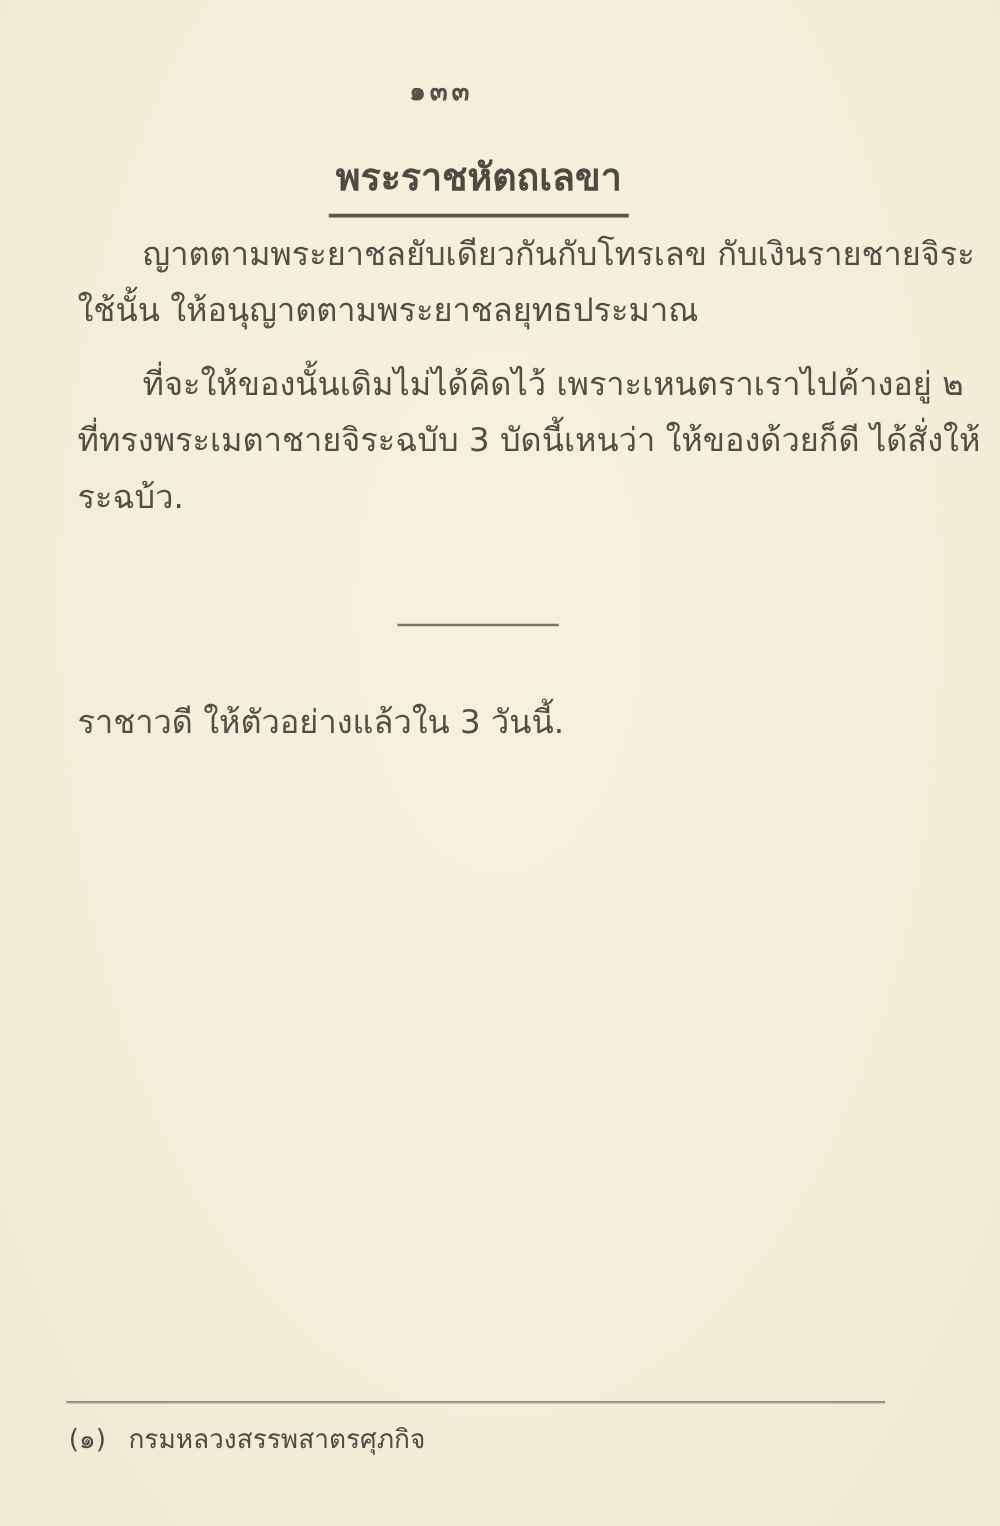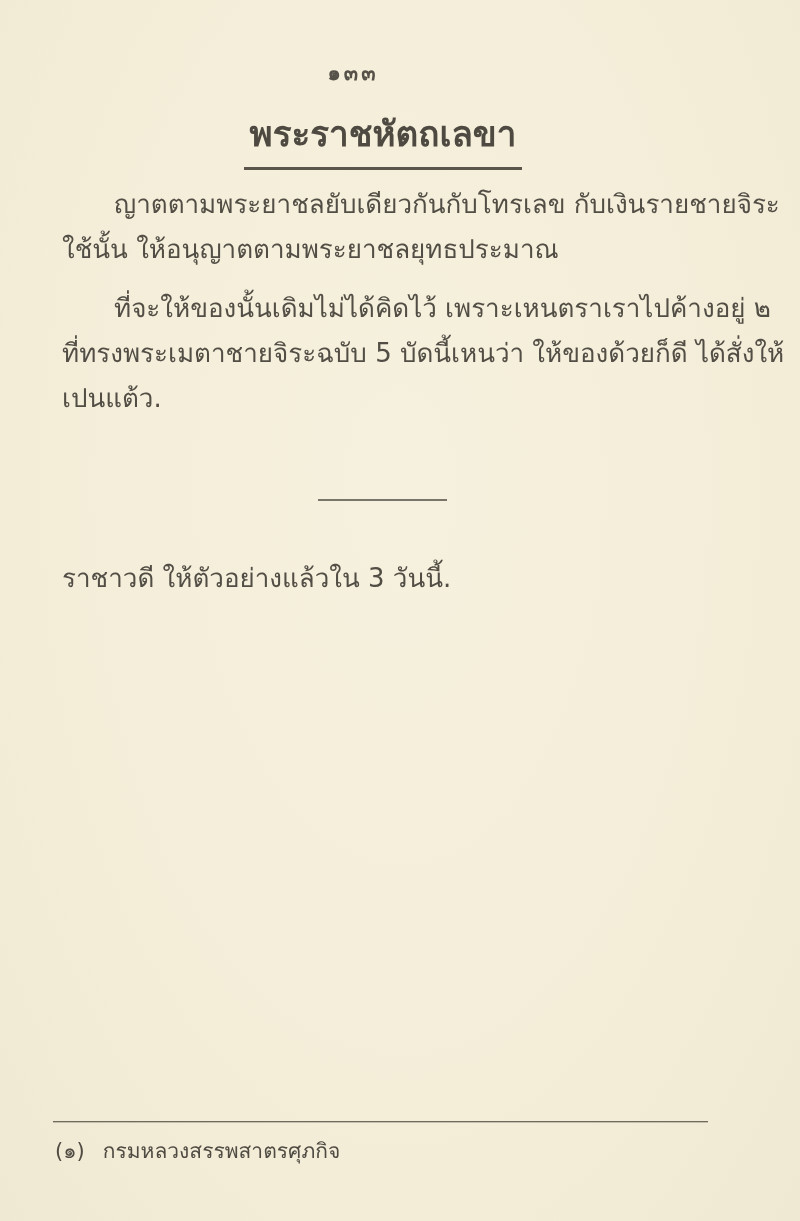--- a/index.html
+++ b/index.html
@@ -33,25 +33,26 @@
   }
   .heading-wrap {
     position: absolute;
     top: 106px;
     left: 0;
     width: 766px; 
     text-align: center;
   }
   .heading {
     display: inline-block;
-    font-size: 35px;
+    font-size: 30px;
     font-weight: bold;
     color: #4e4a41;
     padding: 0 6px 6px 6px;
     border-bottom: 3px solid #5a564c;
+    margin-top: 12px;
   }
   .para {
     position: absolute;
     left: 62px;
     width: 682px;
     font-size: 26px;
     color: #524e45;
   }
   .para .line {
     height: 45px;
@@ -109,22 +110,22 @@
     <span class="heading">พระราชหัตถเลขา</span>
   </div>
 
   <div class="para" id="para1">
     <div class="line indent">ญาตตามพระยาชลยับเดียวกันกับโทรเลข  กับเงินรายชายจิระ</div>
     <div class="line">ใช้นั้น  ให้อนุญาตตามพระยาชลยุทธประมาณ</div>
   </div>
 
   <div class="para" id="para2">
     <div class="line indent">ที่จะให้ของนั้นเดิมไม่ได้คิดไว้  เพราะเหนตราเราไปค้างอยู่ ๒</div>
-    <div class="line">ที่ทรงพระเมตาชายจิระฉบับ 5  บัดนี้เหนว่า  ให้ของด้วยก็ดี  ได้สั่งให้</div>
-    <div class="line">เปนแต้ว.</div>
+    <div class="line">ที่ทรงพระเมตาชายจิระฉบับ 3  บัดนี้เหนว่า  ให้ของด้วยก็ดี  ได้สั่งให้</div>
+    <div class="line">ระฉบ้ว.</div>
   </div>
 
   <div class="mid-divider"></div>
 
   <div class="para" id="para3">
     <div class="line">ราชาวดี  ให้ตัวอย่างแล้วใน 3 วันนี้.</div>
   </div>
 
   <div class="footnote-rule"></div>
 

